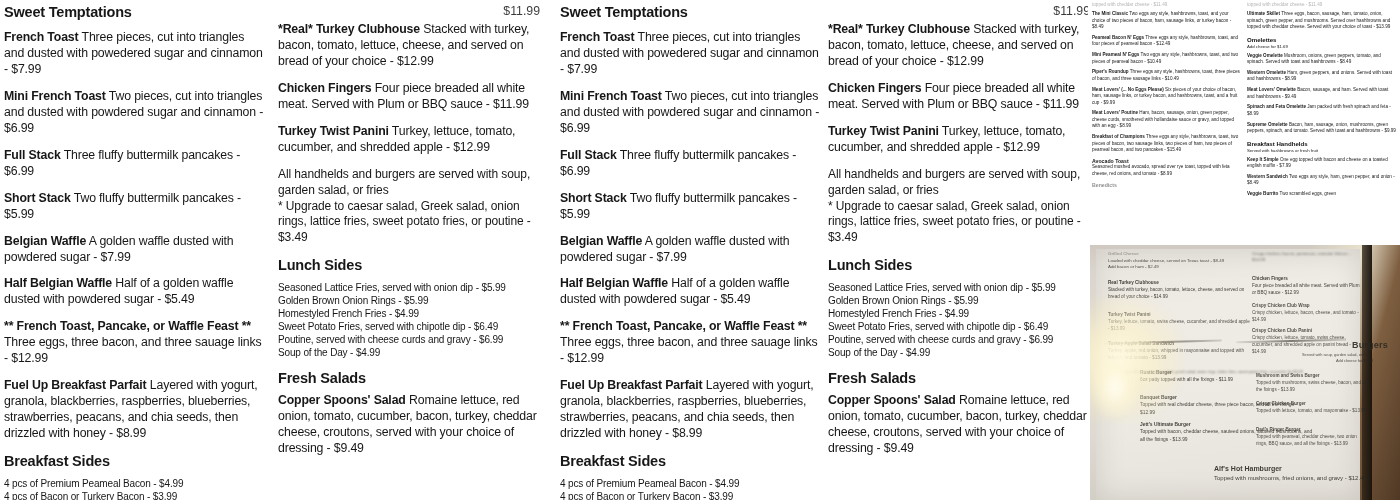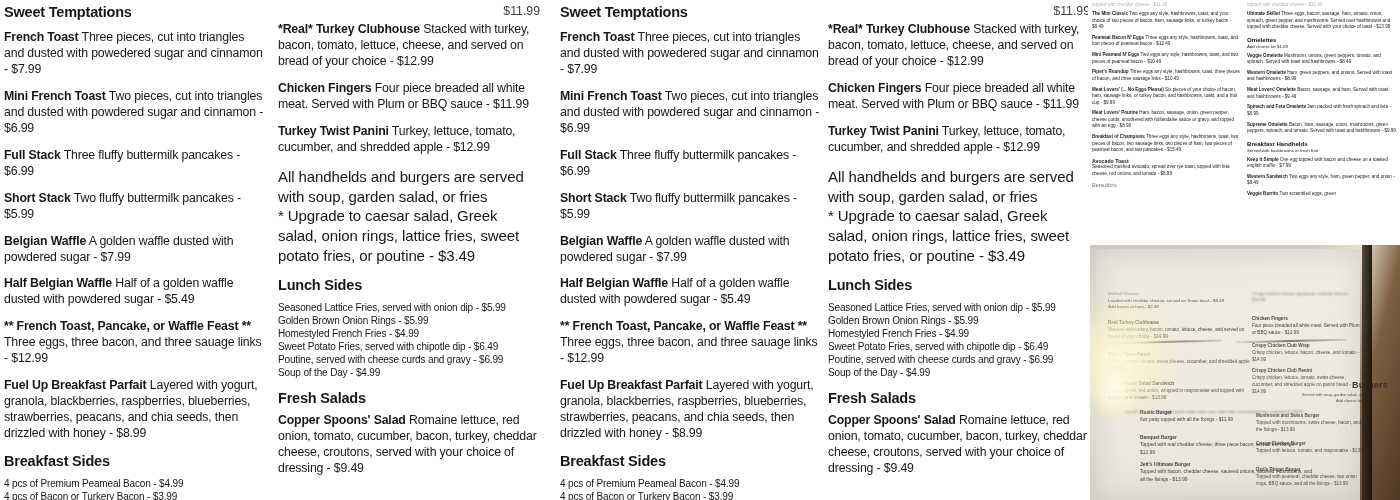--- a/index.html
+++ b/index.html
@@ -53,21 +53,21 @@
     font-size: 10px;
     line-height: 1.30;
     letter-spacing: -0.15px;
   }
   .linelist {
     margin: 0 0 11px 0;
   }
   .linelist .plainline { margin: 0; }
 
   .note {
-    font-size: 15px;
+    font-size: 12px;
     line-height: 1.32;
     margin: 0 0 11px 0;
     letter-spacing: -0.1px;
   }
 
   
   .clip-frag {
     font-size: 12.3px;
     line-height: 1.3;
     height: 11px;
@@ -161,21 +161,21 @@
   #photo .woodedge {
     position: absolute;
     right: 0; top: 0; width: 34px; height: 100%;
     background: linear-gradient(100deg, #4b3venue 0%, #6e4a27 0%, #8b6038 25%, #5d3d20 60%, #3b2613 100%);
   }
   #photo .darkrail {
     position: absolute;
     right: 28px; top: 0; width: 10px; height: 100%;
     background: linear-gradient(90deg, rgba(40,30,20,0.75), rgba(25,18,10,0.95));
   }
-  .pm-block { position: absolute; color: #2a2722; margin-top: 40px; }
+  .pm-block { position: absolute; color: #2a2722; }
   .pm-head { font-weight: bold; }
   .blurA { filter: blur(0.45px); opacity: .88; }
   .blurB { filter: blur(0.7px); opacity: .80; }
   .blurC { filter: blur(1.0px); opacity: .68; }
   .rule {
     position: absolute;
     height: 2px;
     background: linear-gradient(90deg, rgba(130,125,115,0.15), rgba(90,85,78,0.75), rgba(120,115,105,0.25));
     border-radius: 2px;
   }

